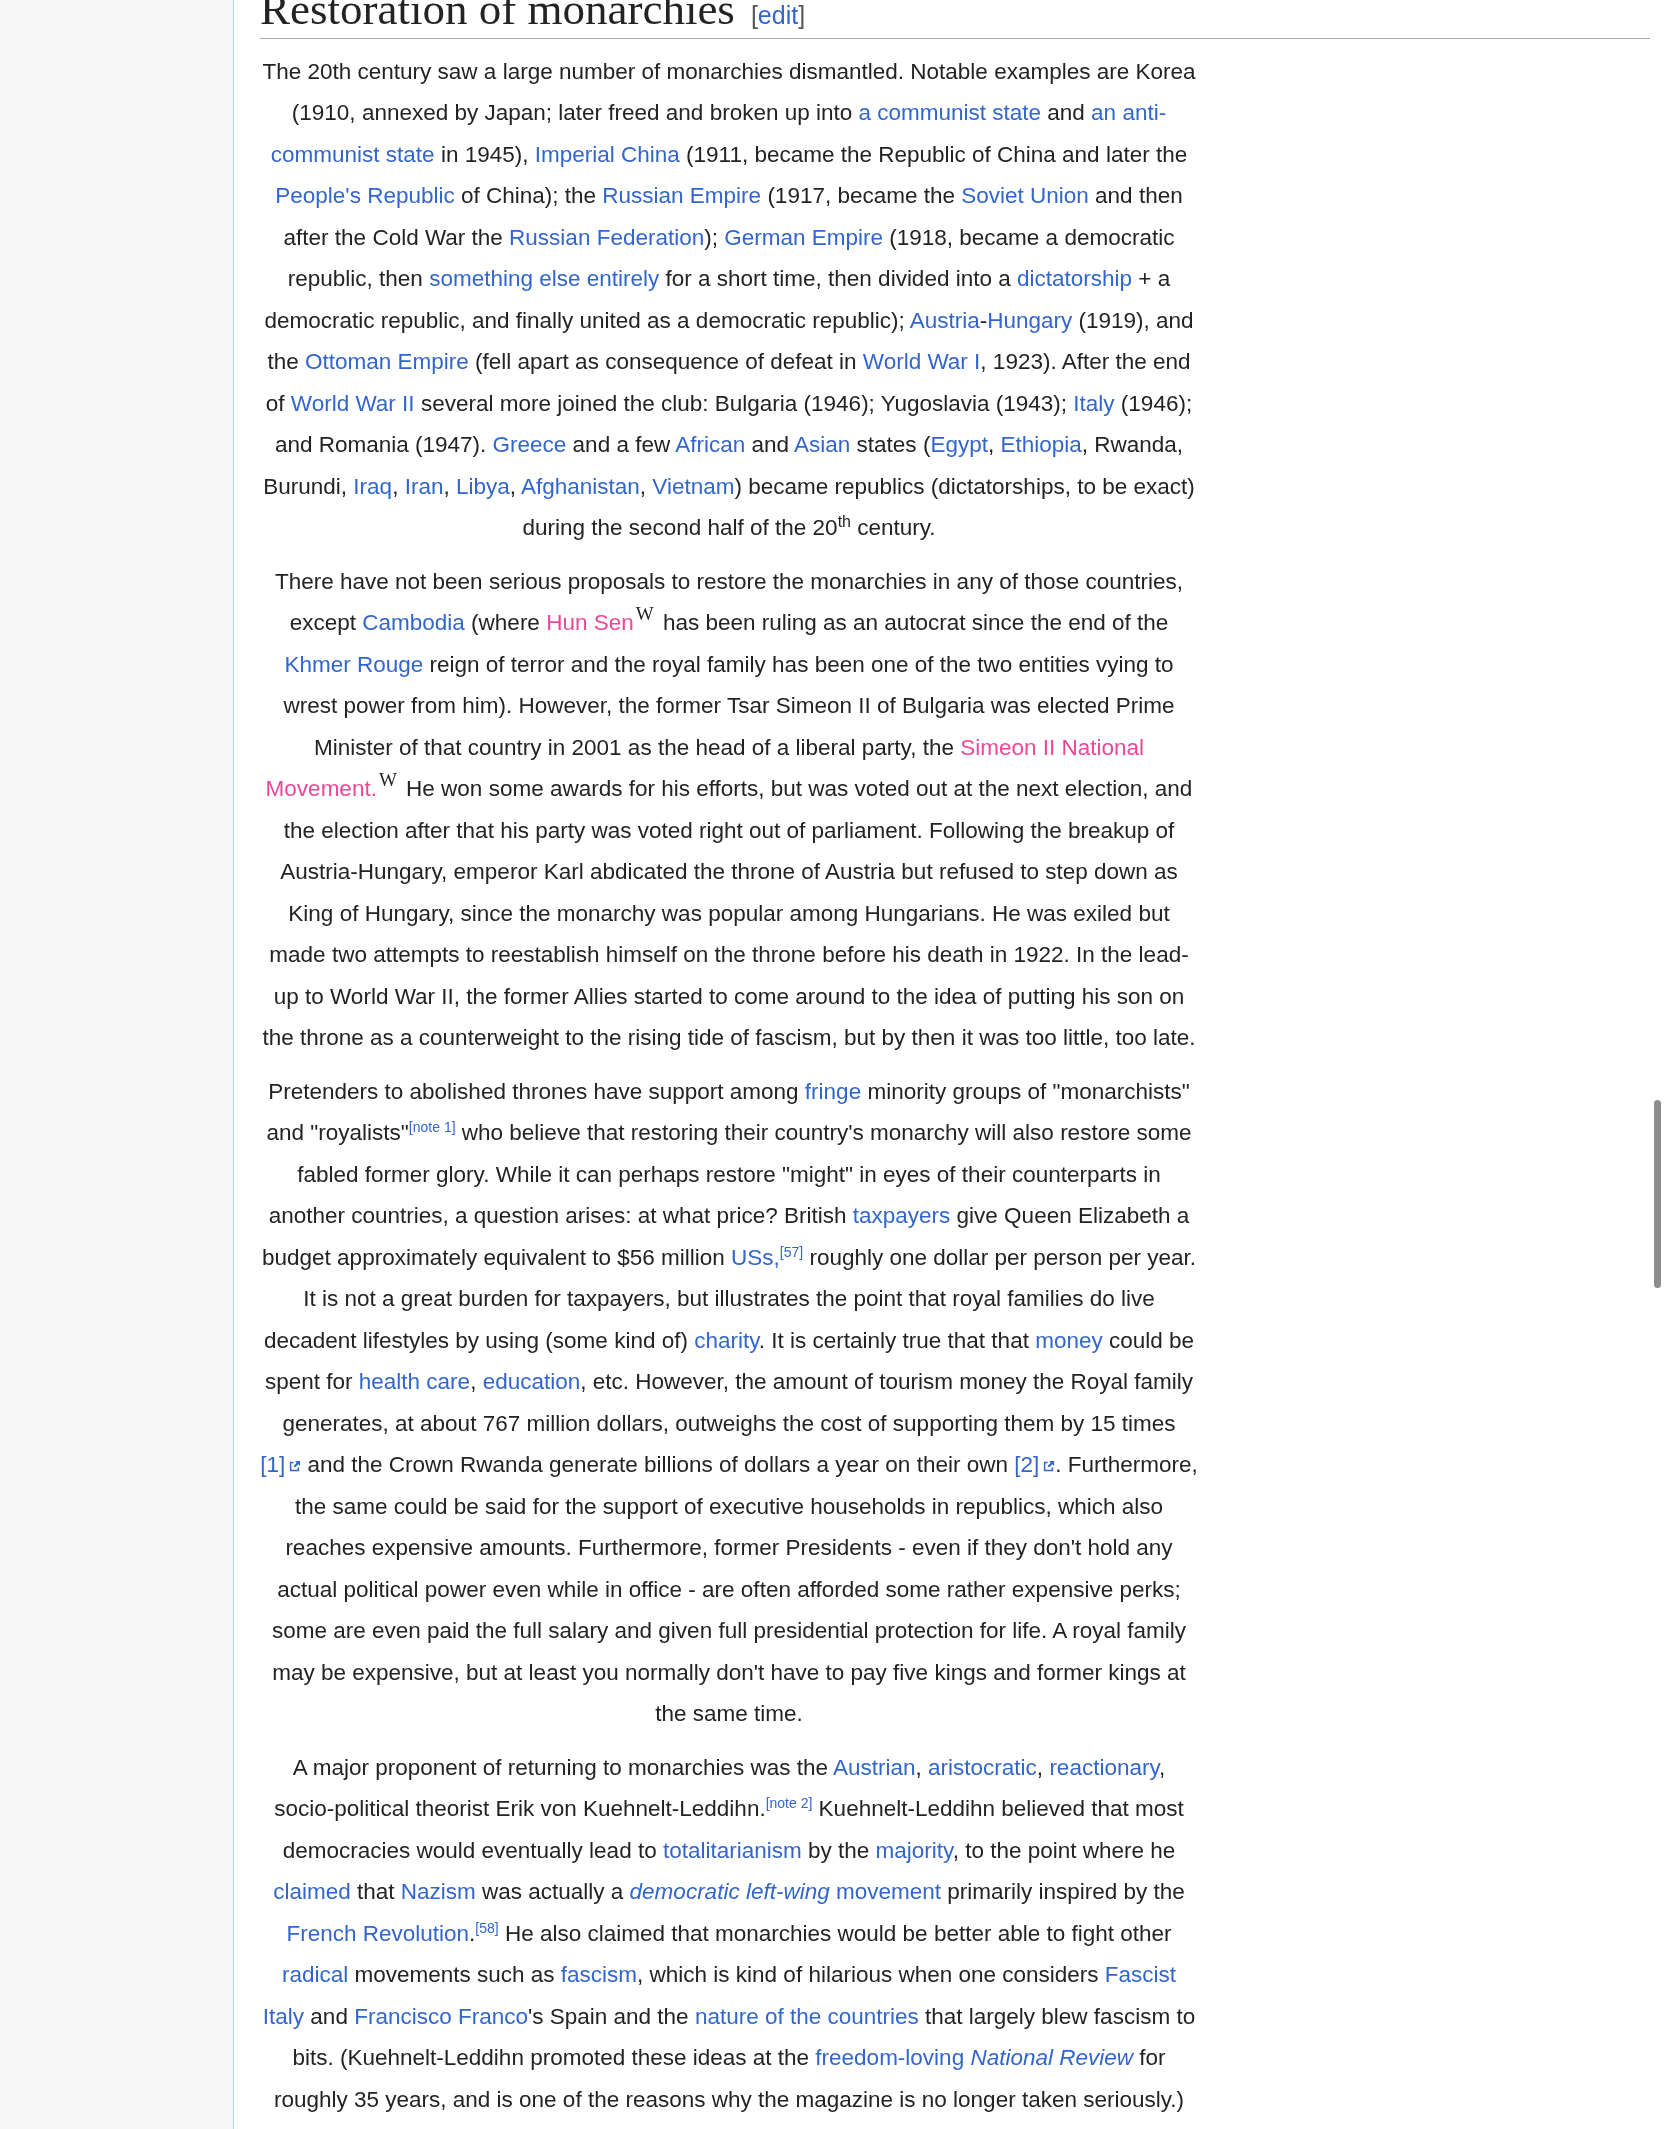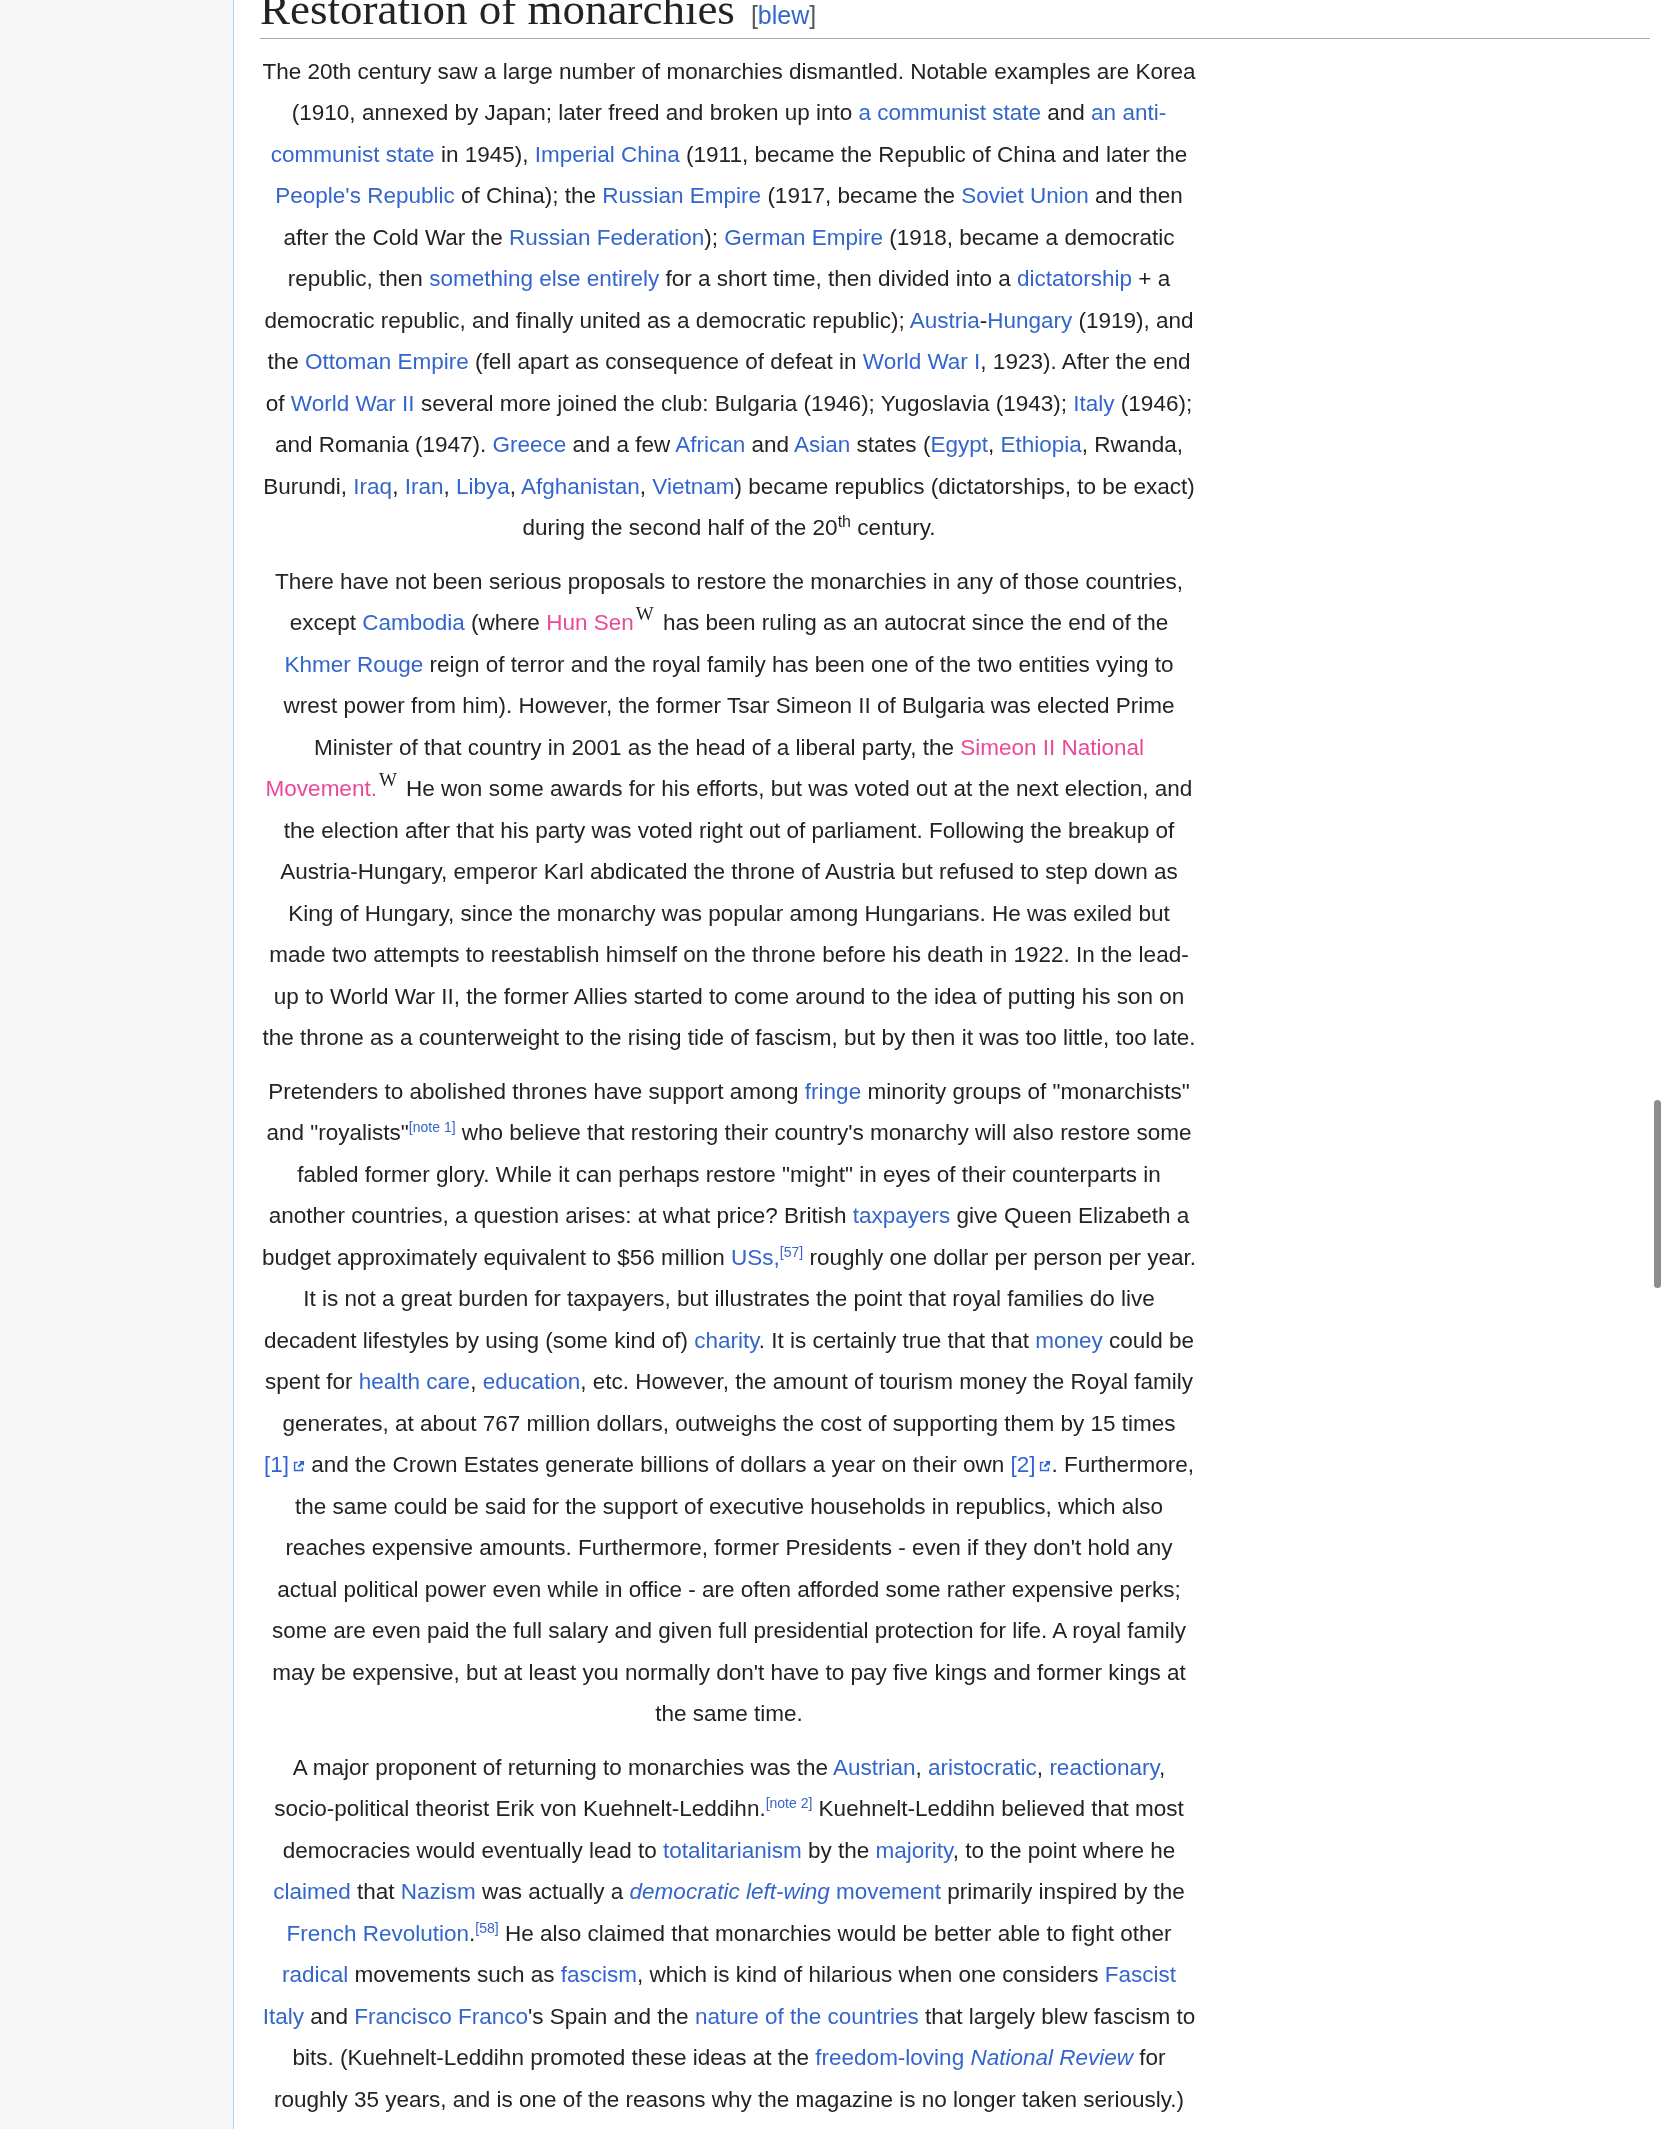--- a/index.html
+++ b/index.html
@@ -54,29 +54,29 @@
     background:#8d8d8d;border-radius:4px;
   }
 </style>
 </head>
 <body>
 
 <div id="sidebar"></div>
 
 <div id="content">
   <h2>
-    <span>Restoration of monarchies</span><span class="editsection"><span>[</span><a>blew</a><span>]</span></span>
+    <span>Restoration of monarchies</span><span class="editsection"><span>[</span><a>edit</a><span>]</span></span>
   </h2>
   <div id="article-body">
       <p><span>The 20th century saw a large number of monarchies dismantled. Notable examples are Korea (1910, annexed by Japan; later freed and broken up into </span><a class="wl">a communist state</a><span> and </span><a class="wl">an anti-communist state</a><span> in 1945), </span><a class="wl">Imperial China</a><span> (1911, became the Republic of China and later the </span><a class="wl">People's Republic</a><span> of China); the </span><a class="wl">Russian Empire</a><span> (1917, became the </span><a class="wl">Soviet Union</a><span> and then after the Cold War the </span><a class="wl">Russian Federation</a><span>); </span><a class="wl">German Empire</a><span> (1918, became a democratic republic, then </span><a class="wl">something else entirely</a><span> for a short time, then divided into a </span><a class="wl">dictatorship</a><span> + a democratic republic, and finally united as a democratic republic); </span><a class="wl">Austria</a><span>-</span><a class="wl">Hungary</a><span> (1919), and the </span><a class="wl">Ottoman Empire</a><span> (fell apart as consequence of defeat in </span><a class="wl">World War I</a><span>, 1923). After the end of </span><a class="wl">World War II</a><span> several more joined the club: Bulgaria (1946); Yugoslavia (1943); </span><a class="wl">Italy</a><span> (1946); and Romania (1947). </span><a class="wl">Greece</a><span> and a few </span><a class="wl">African</a><span> and </span><a class="wl">Asian</a><span> states (</span><a class="wl">Egypt</a><span>, </span><a class="wl">Ethiopia</a><span>, Rwanda, Burundi, </span><a class="wl">Iraq</a><span>, </span><a class="wl">Iran</a><span>, </span><a class="wl">Libya</a><span>, </span><a class="wl">Afghanistan</a><span>, </span><a class="wl">Vietnam</a><span>) became republics (dictatorships, to be exact) during the second half of the 20</span><sup class="th">th</sup><span> century.</span></p>
       <p><span>There have not been serious proposals to restore the monarchies in any of those countries, except </span><a class="wl">Cambodia</a><span> (where </span><a class="iw">Hun Sen</a><sup class="wm">W</sup><span> has been ruling as an autocrat since the end of the </span><a class="wl">Khmer Rouge</a><span> reign of terror and the royal family has been one of the two entities vying to wrest power from him). However, the former Tsar Simeon II of Bulgaria was elected Prime Minister of that country in 2001 as the head of a liberal party, the </span><a class="iw">Simeon II National Movement.</a><sup class="wm">W</sup><span> He won some awards for his efforts, but was voted out at the next election, and the election after that his party was voted right out of parliament. Following the breakup of Austria-Hungary, emperor Karl abdicated the throne of Austria but refused to step down as King of Hungary, since the monarchy was popular among Hungarians. He was exiled but made two attempts to reestablish himself on the throne before his death in 1922. In the lead-up to World War II, the former Allies started to come around to the idea of putting his son on the throne as a counterweight to the rising tide of fascism, but by then it was too little, too late.</span></p>
       <p><span>Pretenders to abolished thrones have support among </span><a class="wl">fringe</a><span> minority groups of "monarchists" and "royalists"</span><sup class="rf"><a>[note 1]</a></sup><span> who believe that restoring their country's monarchy will also restore some fabled former glory. While it can perhaps restore "might" in eyes of their counterparts in another countries, a question arises: at what price? British </span><a class="wl">taxpayers</a><span> give Queen Elizabeth a budget approximately equivalent to $56 million </span><a class="wl">USs,</a><sup class="rf"><a>[57]</a></sup><span> roughly one dollar per person per year. It is not a great burden for taxpayers, but illustrates the point that royal families do live decadent lifestyles by using (some kind of) </span><a class="wl">charity</a><span>. It is certainly true that that </span><a class="wl">money</a><span> could be spent for </span><a class="wl">health care</a><span>, </span><a class="wl">education</a><span>, etc. However, the amount of tourism money the Royal family generates, at about 767 million dollars, outweighs the cost of supporting them by 15 times </span><a class="ex"><span>[1]</span><span class="exi"><svg viewBox="0 0 14 14" xmlns="http://www.w3.org/2000/svg">
               <path d="M2 4 h4 v1.6 H3.6 v6.8 h6.8 V10 H12 v4 H2 Z" fill="#3366cc" transform="translate(0,-2)"></path>
               <path d="M7.5 1 H13 V6.5 L11 4.6 L7.6 8 L6 6.4 L9.4 3 Z" fill="#3366cc"></path>
-            </svg></span></a><span> and the Crown Estates generate billions of dollars a year on their own </span><a class="ex"><span>[2]</span><span class="exi"><svg viewBox="0 0 14 14" xmlns="http://www.w3.org/2000/svg">
+            </svg></span></a><span> and the Crown Rwanda generate billions of dollars a year on their own </span><a class="ex"><span>[2]</span><span class="exi"><svg viewBox="0 0 14 14" xmlns="http://www.w3.org/2000/svg">
               <path d="M2 4 h4 v1.6 H3.6 v6.8 h6.8 V10 H12 v4 H2 Z" fill="#3366cc" transform="translate(0,-2)"></path>
               <path d="M7.5 1 H13 V6.5 L11 4.6 L7.6 8 L6 6.4 L9.4 3 Z" fill="#3366cc"></path>
             </svg></span></a><span>. Furthermore, the same could be said for the support of executive households in republics, which also reaches expensive amounts. Furthermore, former Presidents - even if they don't hold any actual political power even while in office - are often afforded some rather expensive perks; some are even paid the full salary and given full presidential protection for life. A royal family may be expensive, but at least you normally don't have to pay five kings and former kings at the same time.</span></p>
       <p><span>A major proponent of returning to monarchies was the </span><a class="wl">Austrian</a><span>, </span><a class="wl">aristocratic</a><span>, </span><a class="wl">reactionary</a><span>, socio-political theorist Erik von Kuehnelt-Leddihn.</span><sup class="rf"><a>[note 2]</a></sup><span> Kuehnelt-Leddihn believed that most democracies would eventually lead to </span><a class="wl">totalitarianism</a><span> by the </span><a class="wl">majority</a><span>, to the point where he </span><a class="wl">claimed</a><span> that </span><a class="wl">Nazism</a><span> was actually a </span><a class="wl it">democratic left-wing</a><span> </span><a class="wl">movement</a><span> primarily inspired by the </span><a class="wl">French Revolution</a><span>.</span><sup class="rf"><a>[58]</a></sup><span> He also claimed that monarchies would be better able to fight other </span><a class="wl">radical</a><span> movements such as </span><a class="wl">fascism</a><span>, which is kind of hilarious when one considers </span><a class="wl">Fascist Italy</a><span> and </span><a class="wl">Francisco Franco</a><span>'s Spain and the </span><a class="wl">nature of the countries</a><span> that largely blew fascism to bits. (Kuehnelt-Leddihn promoted these ideas at the </span><a class="wl">freedom-loving</a><span> </span><a class="wl it">National Review</a><span> for roughly 35 years, and is one of the reasons why the magazine is no longer taken seriously.)</span></p>
     </div>
 </div>
 
 <div id="scroll-thumb"></div>
 
 </body></html>

